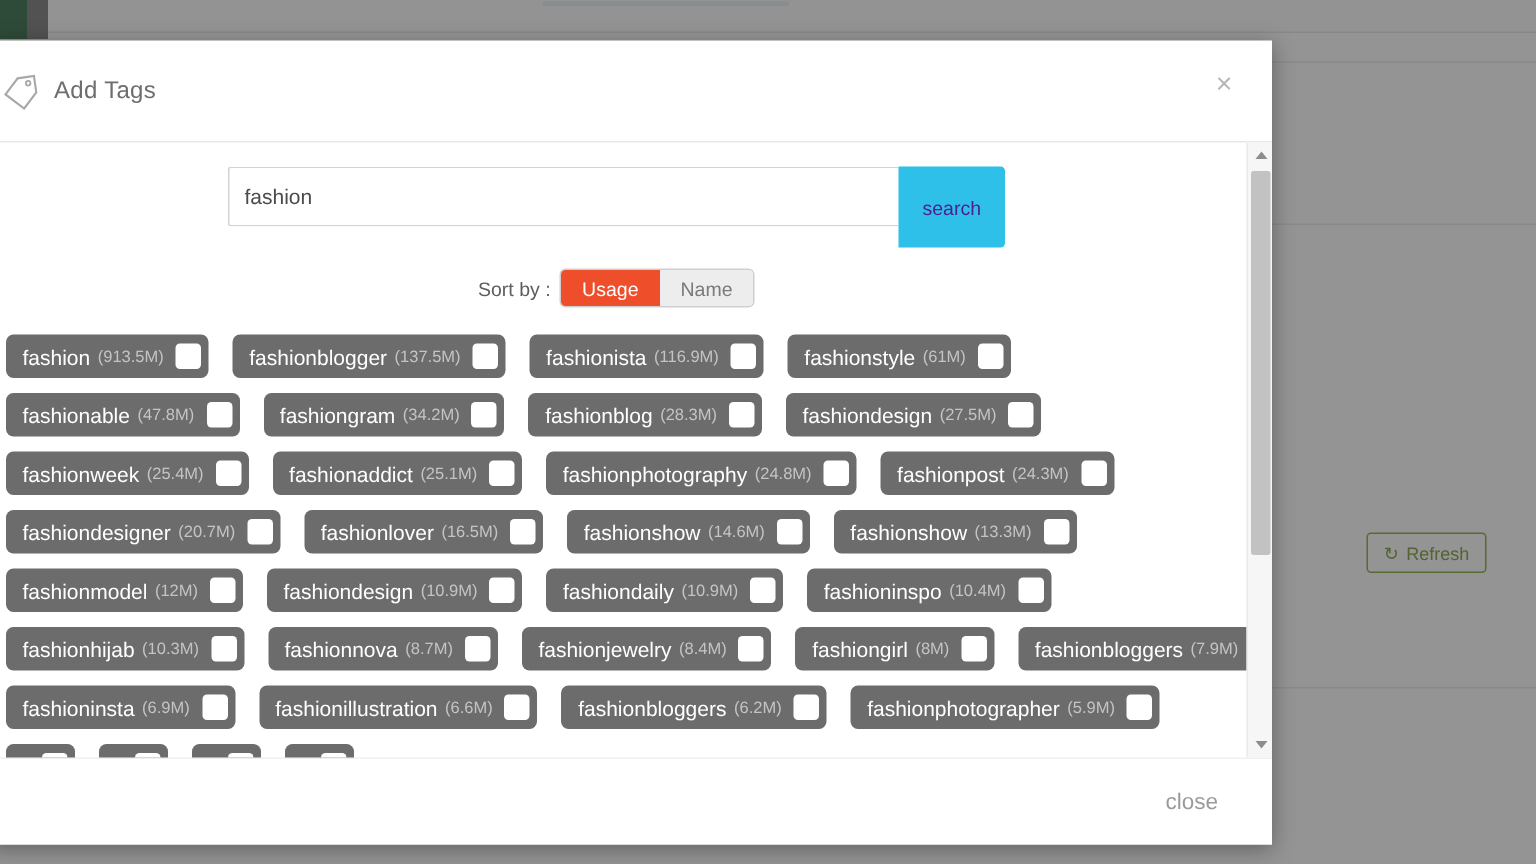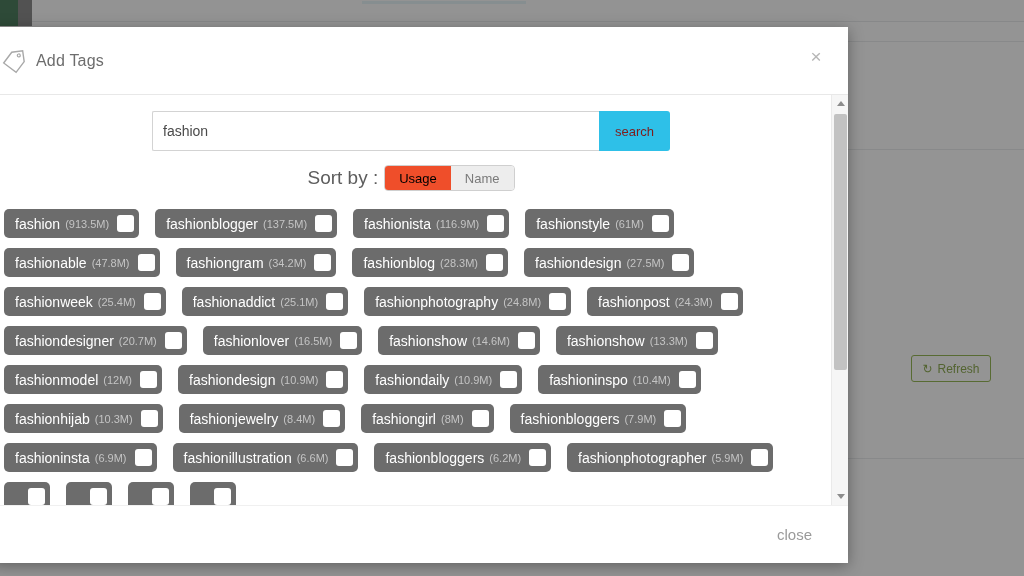--- a/index.html
+++ b/index.html
@@ -130,59 +130,59 @@
     border-right: none;
     background: #ffffff;
     font-size: 14px;
     color: #4a4a4a;
     padding: 0 10px;
     outline: none;
     font-family: "Liberation Sans", sans-serif;
     border-radius: 2px 0 0 2px;
   }
   #search-button {
-    width: 71px; height: 40px;
+    width: 71px; height: 54px;
     background: #2ec0e8;
-    color: #7f1d1d;
+    color: #4c1d95;
     border: none;
     font-size: 13px;
     cursor: pointer;
     border-radius: 0 3px 3px 0;
     font-family: "Liberation Sans", sans-serif;
   }
 
   #sort-row {
     display: flex;
     align-items: center;
     justify-content: center;
     margin-top: 14px;
     gap: 6px;
   }
   #sort-label {
-    font-size: 19px;
+    font-size: 13px;
     color: #5d5d5d;
   }
   #sort-toggle {
     display: flex;
     border-radius: 4px;
     overflow: hidden;
     border: 1px solid #cfcfcf;
   }
   .sort-option {
     height: 24px;
     padding: 0 14px;
     font-size: 13px;
     display: flex; align-items: center; justify-content: center;
     cursor: pointer;
     background: #ededed;
     color: #7a7a7a;
   }
   .sort-option.active {
     background: #ef4e2a;
-    color: #000000;
+    color: #ffffff;
   }
 
   #tag-list {
     margin-top: 18px;
     padding: 0 8px 0 12px;
   }
   .tag-row {
     display: flex;
     gap: 16px;
     margin-bottom: 10px;
@@ -423,20 +423,25 @@
               <span class="tag-checkbox"></span>
             </div>
           </div>
           <div class="tag-row">
             <div class="tag-pill">
               <span class="tag-name">fashionhijab</span>
               <span class="tag-count">(10.3M)</span>
               <span class="tag-checkbox"></span>
             </div>
             <div class="tag-pill">
+              <span class="tag-name">fashionnova</span>
+              <span class="tag-count">(8.7M)</span>
+              <span class="tag-checkbox"></span>
+            </div>
+            <div class="tag-pill">
               <span class="tag-name">fashionjewelry</span>
               <span class="tag-count">(8.4M)</span>
               <span class="tag-checkbox"></span>
             </div>
             <div class="tag-pill">
               <span class="tag-name">fashiongirl</span>
               <span class="tag-count">(8M)</span>
               <span class="tag-checkbox"></span>
             </div>
             <div class="tag-pill">

